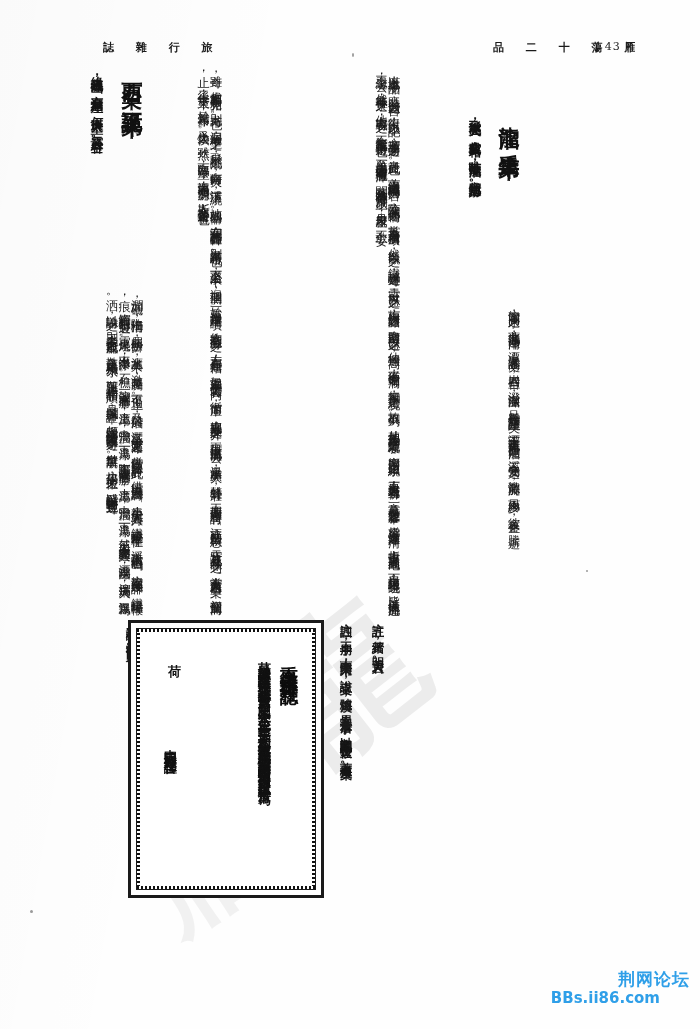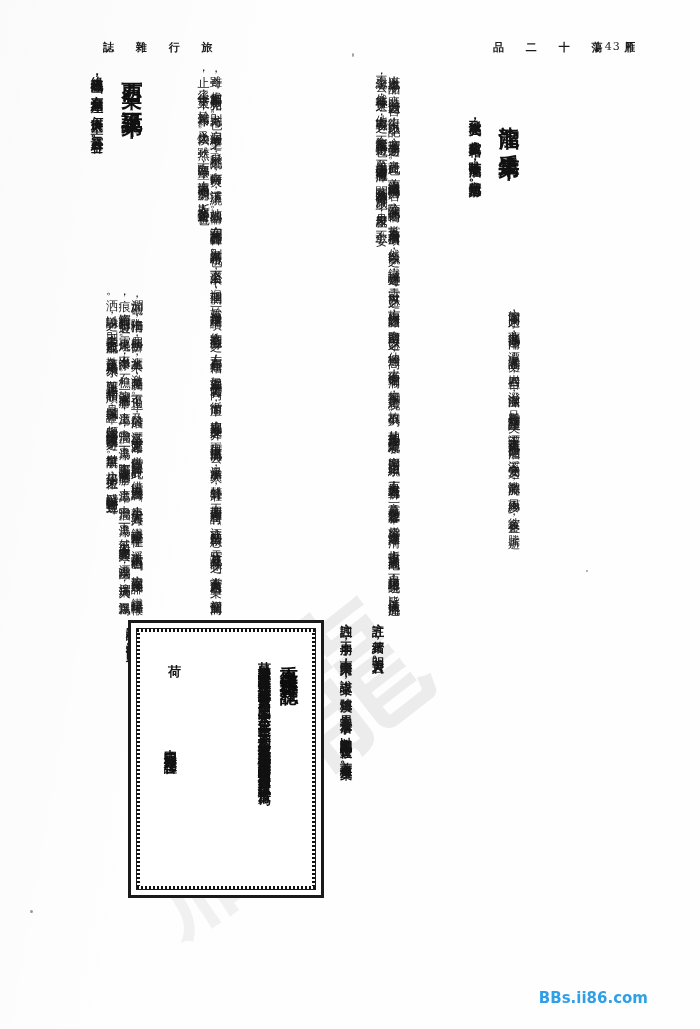--- a/index.html
+++ b/index.html
@@ -213,21 +213,21 @@
     color: #2f9fe8;
     letter-spacing: 1px;
     font-family: "DejaVu Sans", "Liberation Sans", sans-serif;
   }
   .wm-footer .url {
     font-size: 15px;
     font-weight: bold;
     color: #2f9fe8;
     letter-spacing: 0px;
     font-family: "DejaVu Sans", "Liberation Sans", sans-serif;
-    margin-right: 42px;
+    margin-right: 30px;
   }
 
   .speck {
     position: absolute;
     background: #9a9a9a;
     border-radius: 50%;
     pointer-events: none;
   }
 </style>
 </head>
@@ -278,15 +278,16 @@
       <div class="ad-he">荷</div>
       <div class="ad-sign">中國旅行社謹啓</div>
     </div>
   </div>
 
   <div class="speck" style="left:30px; top:910px; width:3px; height:3px;"></div>
   <div class="speck" style="left:352px; top:53px; width:2px; height:4px;"></div>
   <div class="speck" style="left:586px; top:570px; width:2px; height:2px;"></div>
 
   <div class="wm-footer">
+    <div class="cn">荆网论坛</div>
     <div class="url">BBs.ii86.com</div>
   </div>
 </div>
 
 </body></html>

